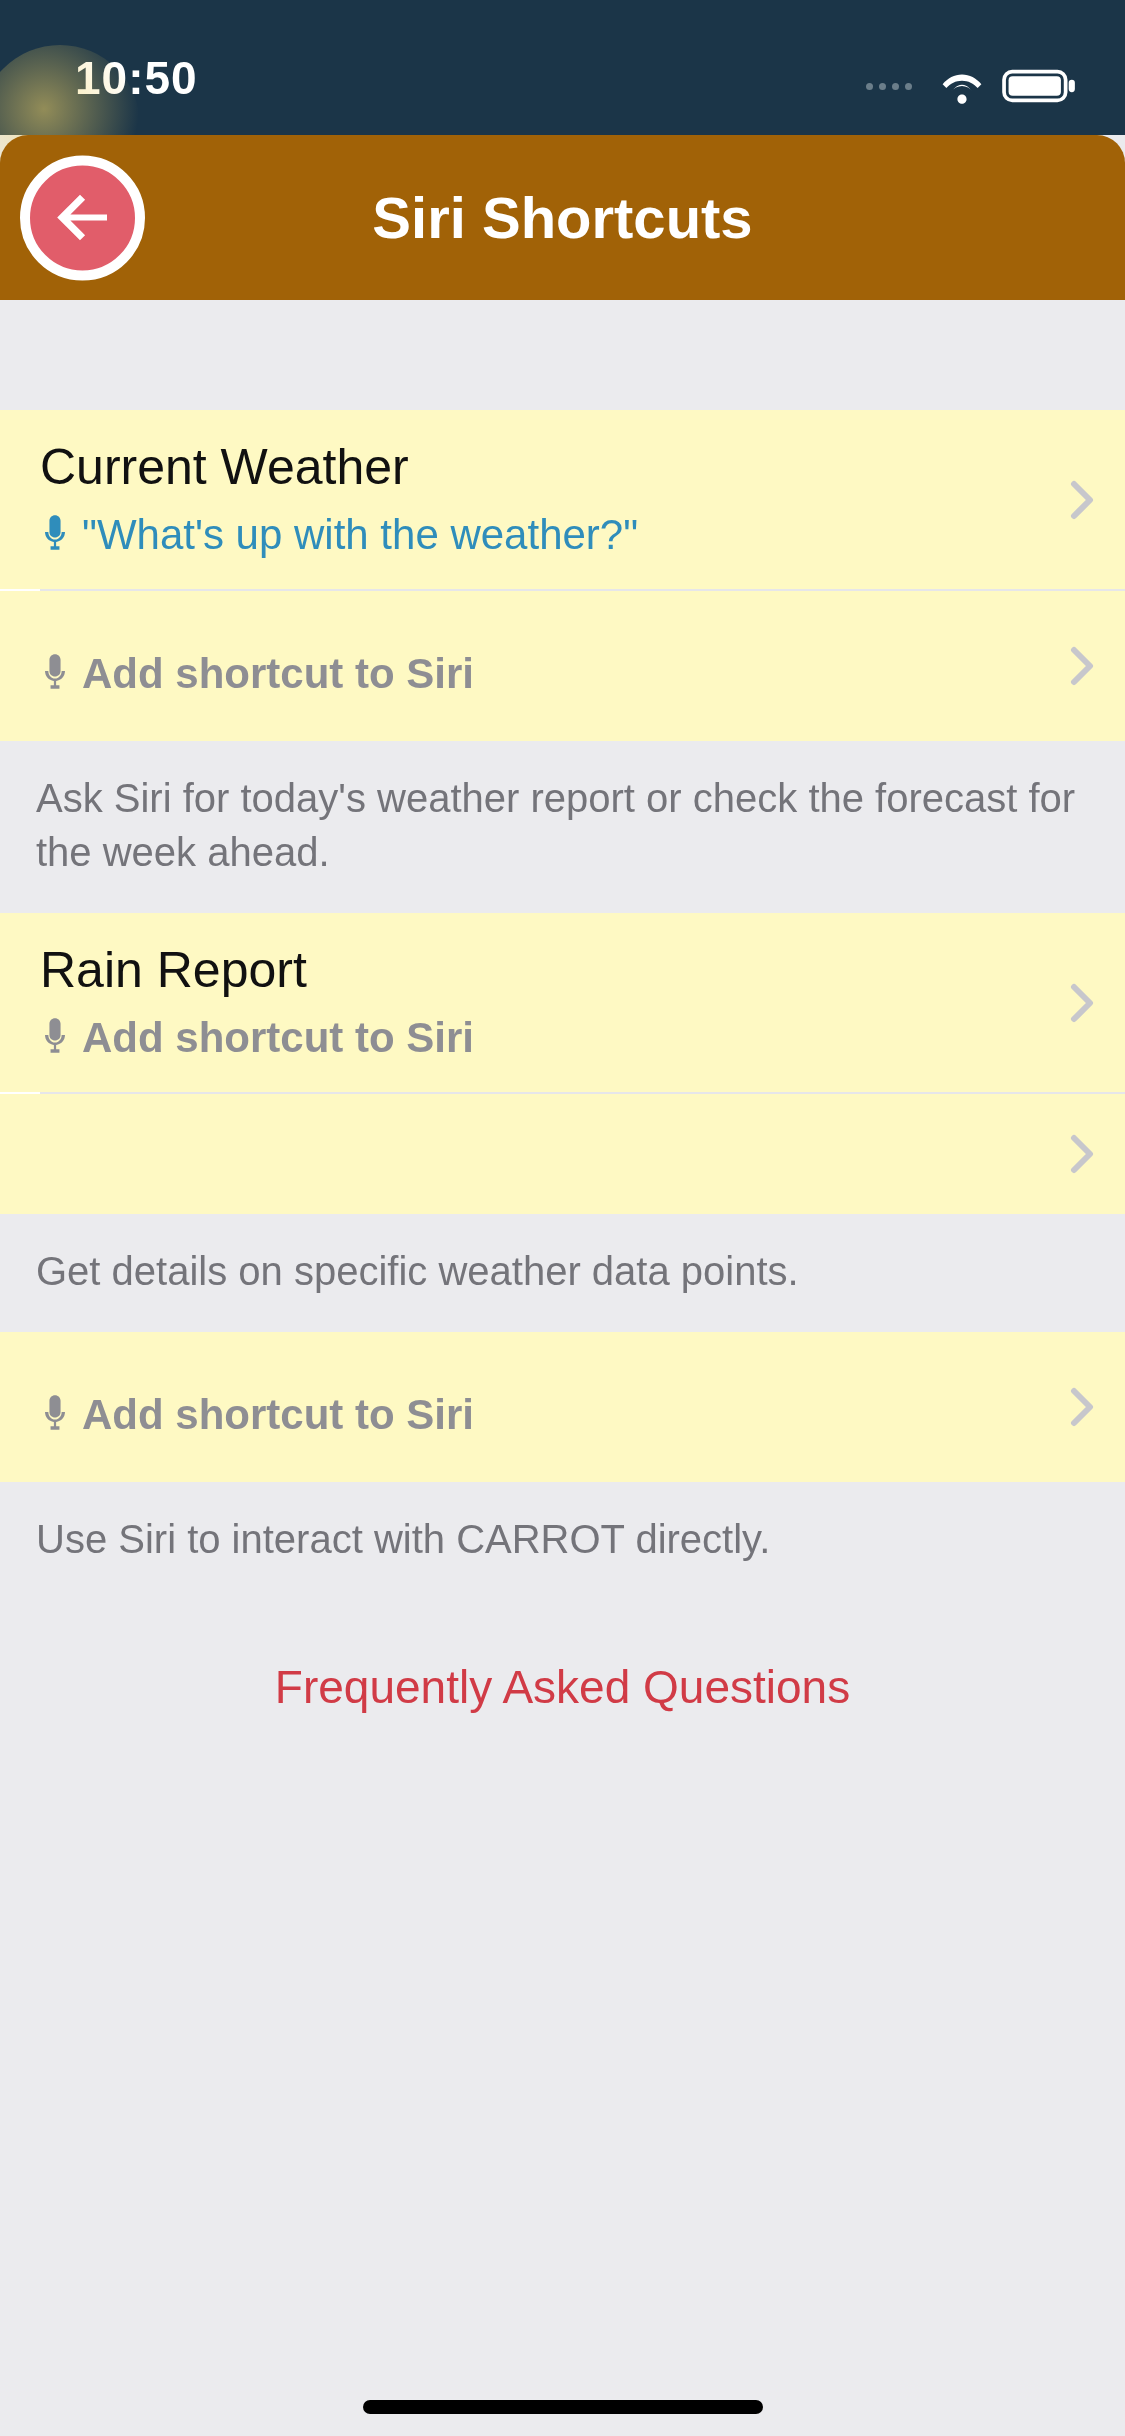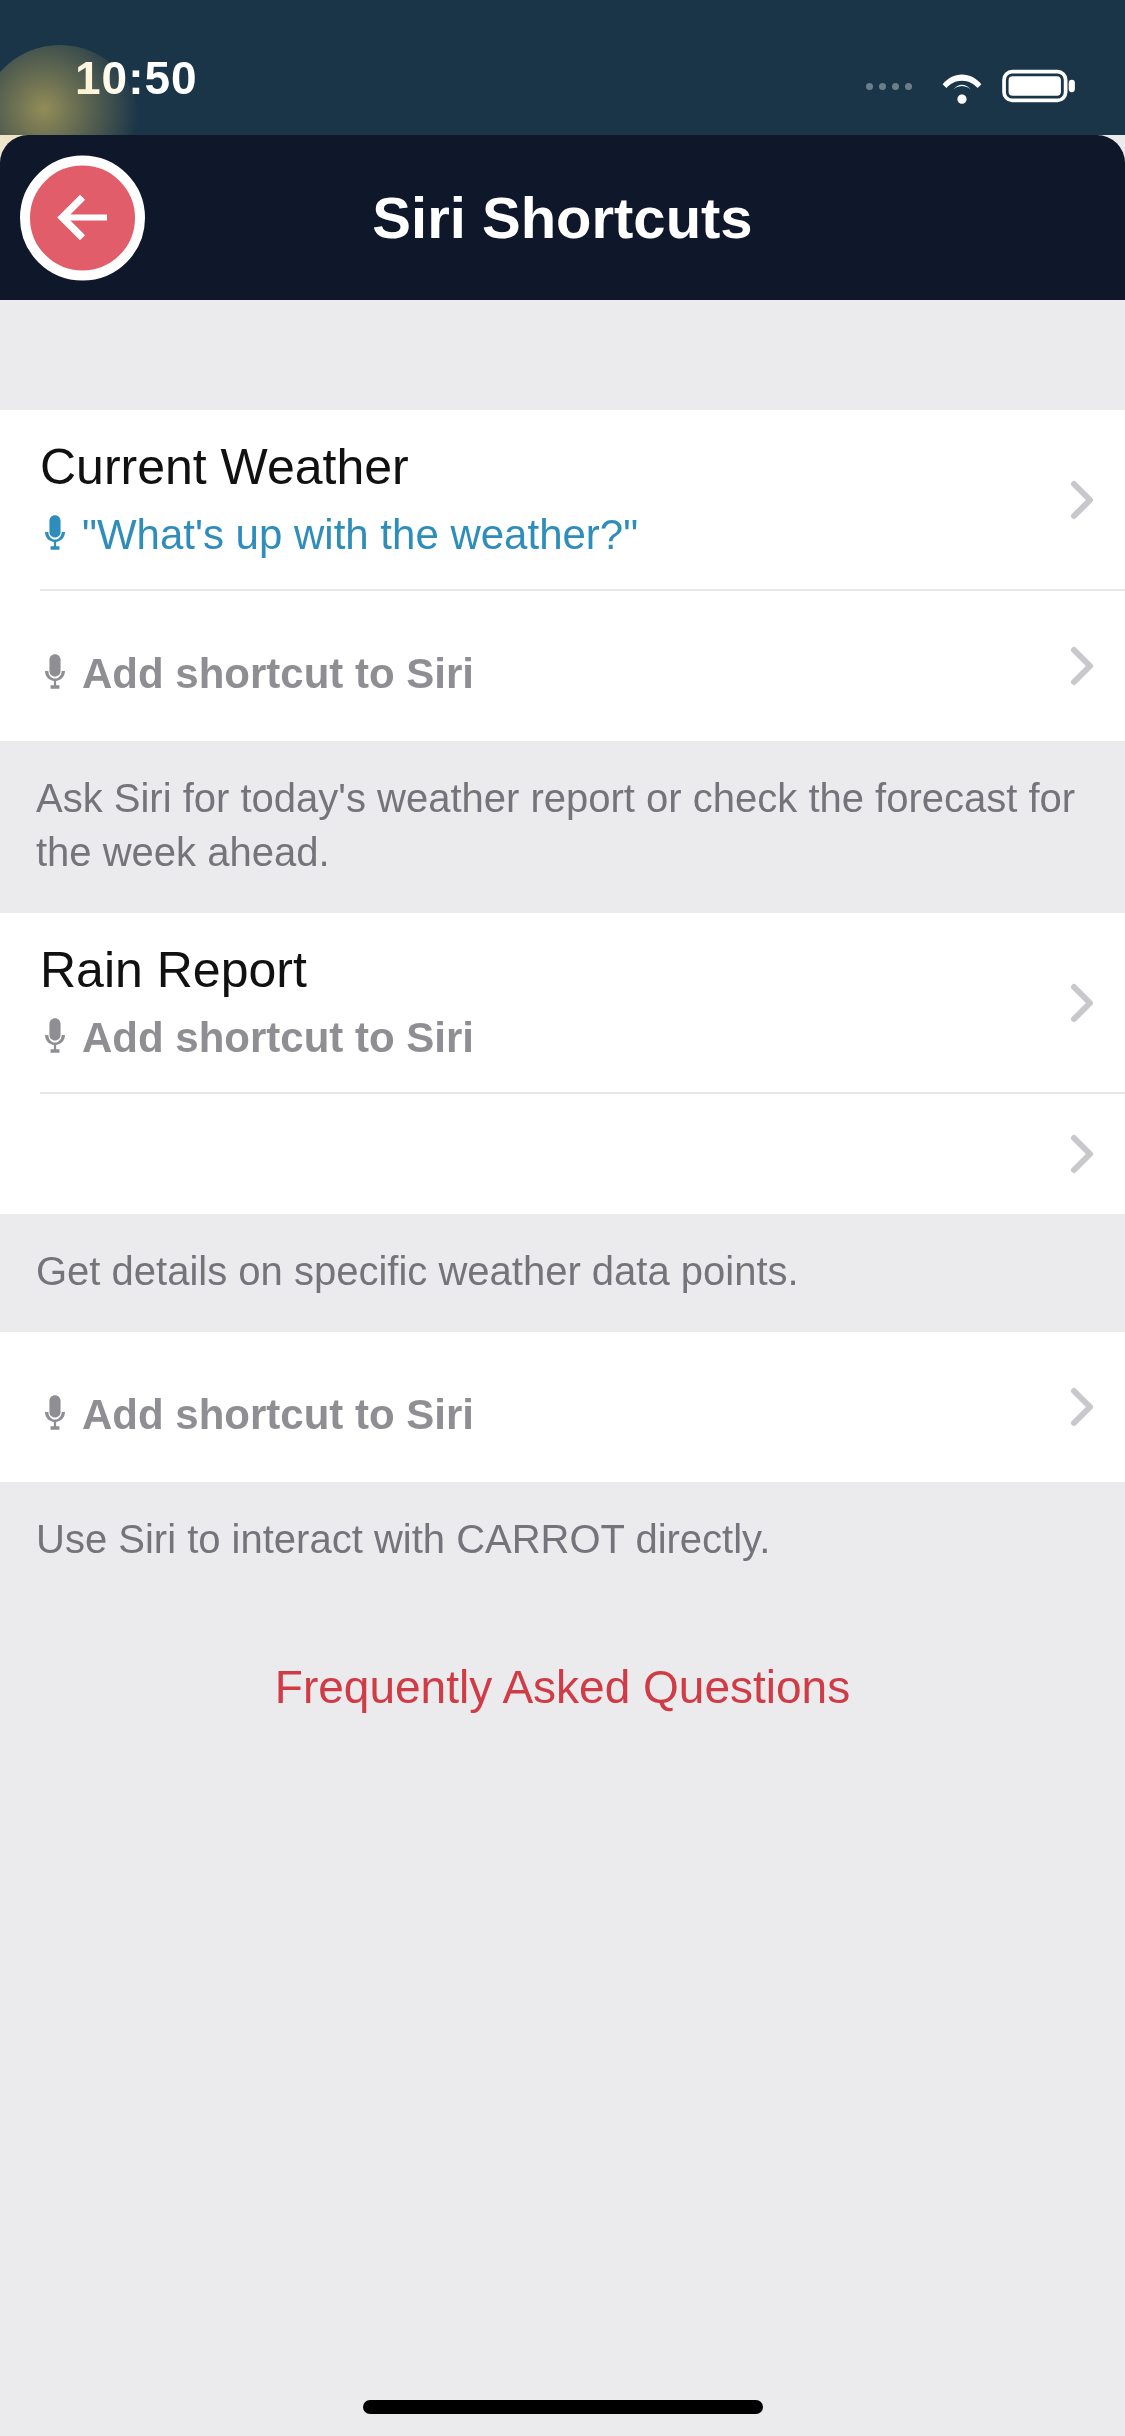--- a/index.html
+++ b/index.html
@@ -39,21 +39,21 @@
     align-items: center;
     gap: 15px;
   }
   .dots { display:flex; gap:6px; margin-right:10px; }
   .dots span{ width:7px; height:7px; border-radius:50%; background:#6b7e8a; }
   .wifi-icon svg, .battery-icon svg { display:block; }
 
   .navbar {
     width: 100%;
     height: 165px;
-    background: #0f172a;
+    background: #a16207;
     display: flex;
     align-items: center;
     position: relative;
     border-top-left-radius: 28px;
     border-top-right-radius: 28px;
   }
   .back-btn {
     position: absolute;
     left: 20px;
     top: 50%;
@@ -72,21 +72,21 @@
     flex: 1;
     text-align: center;
     color: #fff;
     font-size: 58px;
     font-weight: 700;
   }
 
   .spacer-top { height: 110px; }
 
   .cell {
-    background: #ffffff;
+    background: #fef9c3;
     padding: 30px 40px 30px 40px;
     position: relative;
     display: flex;
     flex-direction: column;
     justify-content: center;
     min-height: 150px;
   }
   .cell.single-line { min-height: 120px; }
   .separator-inset {
     height: 2px;

